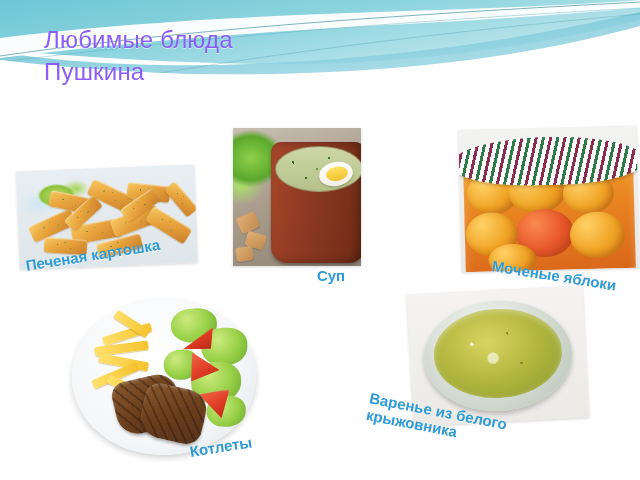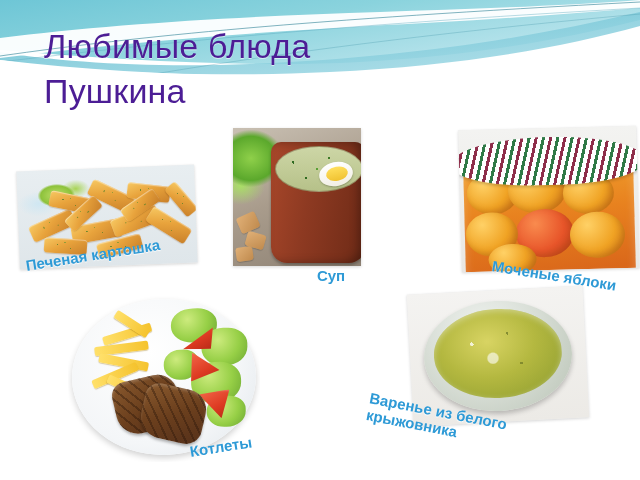--- a/index.html
+++ b/index.html
@@ -11,22 +11,22 @@
   }
   #slide{position:absolute;inset:0;width:640px;height:480px;overflow:hidden;background:#fff;}
 
   
   #header-band{position:absolute;left:0;top:0;width:640px;height:86px;overflow:hidden;pointer-events:none;}
   #header-band svg{display:block;}
 
   
   #slide-title{
     position:absolute;left:44px;top:24px;width:470px;
-    font-size:34px;line-height:1.33;
-    color:#4c1d95;
+    font-size:24px;line-height:1.33;
+    color:#8b5cf6;
     letter-spacing:0.2px;
     white-space:pre-line;
     text-shadow:0 1px 0 rgba(255,255,255,.55);
   }
 
   
   .photo{position:absolute;overflow:hidden;background:#efefef;
          box-shadow:0 1px 3px rgba(0,0,0,.16);}
   .photo .inner{position:absolute;inset:0;}
 

